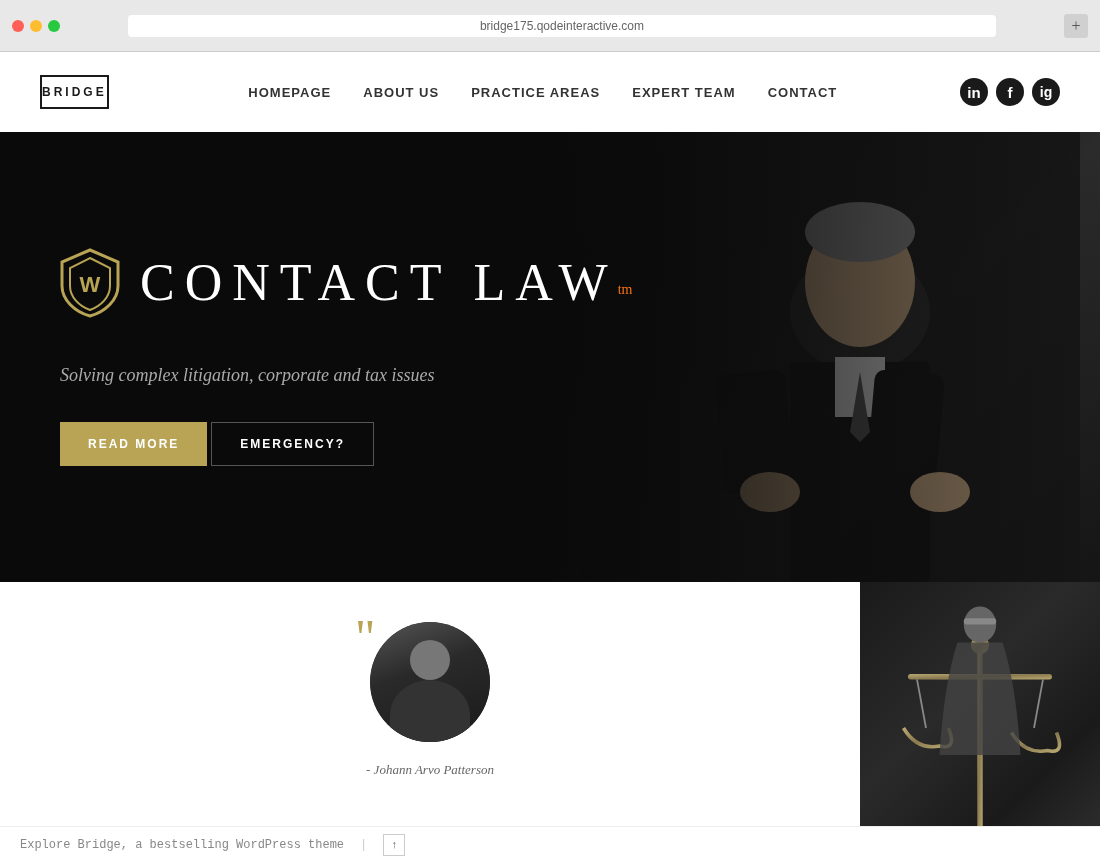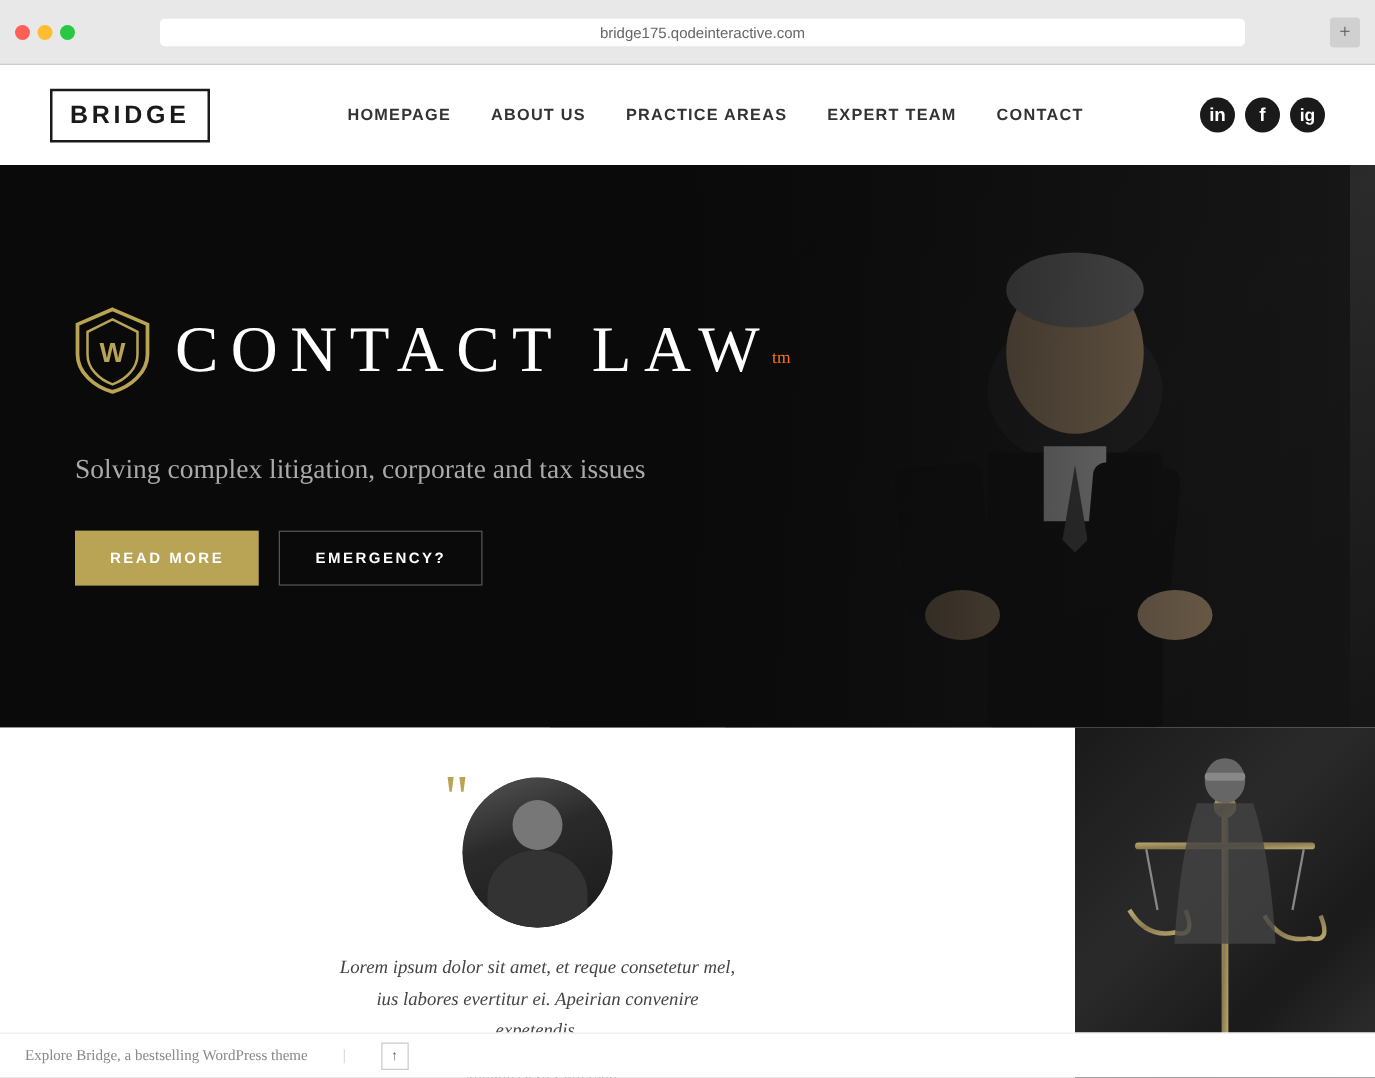--- a/index.html
+++ b/index.html
@@ -51,24 +51,24 @@
       display: flex;
       align-items: center;
       padding: 0 40px;
       justify-content: space-between;
       border-bottom: none;
       position: relative;
       z-index: 10;
     }
     .logo-box {
       border: 2px solid #1a1a1a;
-      padding: 8px 14px;
+      padding: 8px 0;
       font-family: Arial, sans-serif;
       font-weight: bold;
-      font-size: 20px;
+      font-size: 12px;
       letter-spacing: 3px;
       color: #1a1a1a;
     }
     .nav-links {
       display: flex;
       align-items: center;
       gap: 32px;
       list-style: none;
       margin-left: 17px;
     }
@@ -143,28 +143,29 @@
       line-height: 1;
     }
     .hero-tm {
       color: #f97316;
       font-size: 14px;
       vertical-align: super;
       letter-spacing: 0;
     }
     .hero-subtitle {
       color: #aaa;
-      font-size: 22px;
+      font-style: italic;
+      font-size: 18px;
       margin-bottom: 36px;
       font-family: 'Georgia', serif;
       margin-top: 47px;
     }
     .hero-buttons {
       display: flex;
-      gap: 16px;
+      gap: 4px;
     }
     .btn-primary {
       background: #b8a454;
       color: white;
       padding: 14px 28px;
       font-family: Arial, sans-serif;
       font-size: 12px;
       font-weight: bold;
       letter-spacing: 2px;
       text-transform: uppercase;
@@ -288,22 +289,22 @@
       position: absolute;
       bottom: 0;
       left: 0;
       right: 0;
       height: 36px;
       background: white;
       border-top: 1px solid #eee;
       display: flex;
       align-items: center;
       padding: 0 20px;
-      gap: 28px;
-      font-family: Liberation Serif, serif;
+      gap: 16px;
+      font-family: Liberation Mono, monospace;
       font-size: 12px;
       color: #888;
     }
     .footer-divider {
       color: #ccc;
     }
     .footer-scroll-btn {
       width: 22px; height: 22px;
       border: 1px solid #ccc;
       display: flex; align-items: center; justify-content: center;
@@ -407,21 +408,20 @@
 
   <div class="bottom-section">
 
     <div class="testimonial-section">
       <div class="avatar-container">
         <span class="quote-mark">"</span>
         <div class="avatar-circle">
           <div class="avatar-inner"></div>
         </div>
       </div>
-      <p class="testimonial-text">Lorem ipsum dolor sit amet, et reque consetetur mel, ius labores evertitur ei. Apeirian convenire expetendis.</p>
       <span class="testimonial-author">- Johann Arvo Patterson</span>
     </div>
 
     <div class="justice-image">
       <div class="justice-image-inner">
 
         <svg viewBox="0 0 200 300" width="180" height="280">
           <defs>
             <linearGradient id="metalGrad" x1="0" y1="0" x2="1" y2="1">
               <stop offset="0%" stop-color="#b8a870"></stop>

